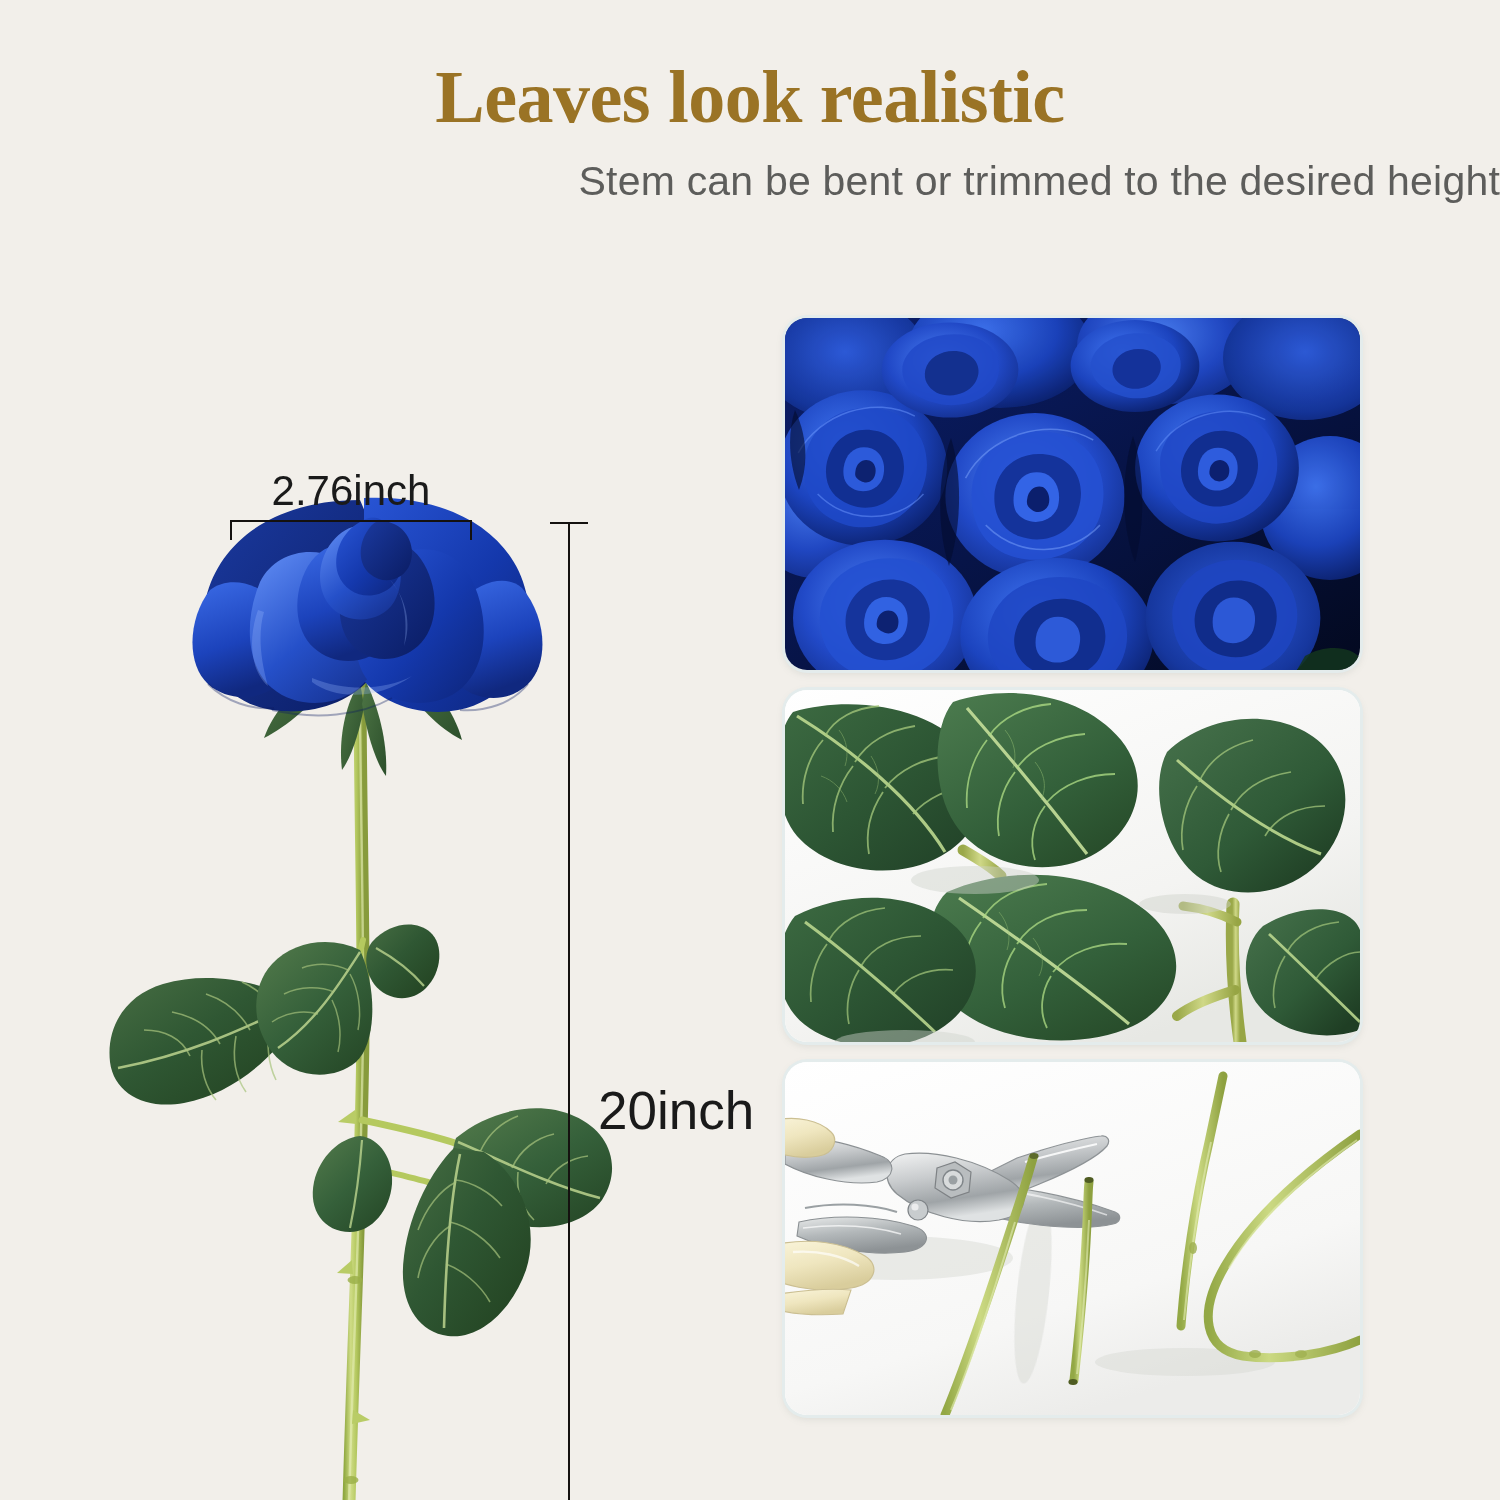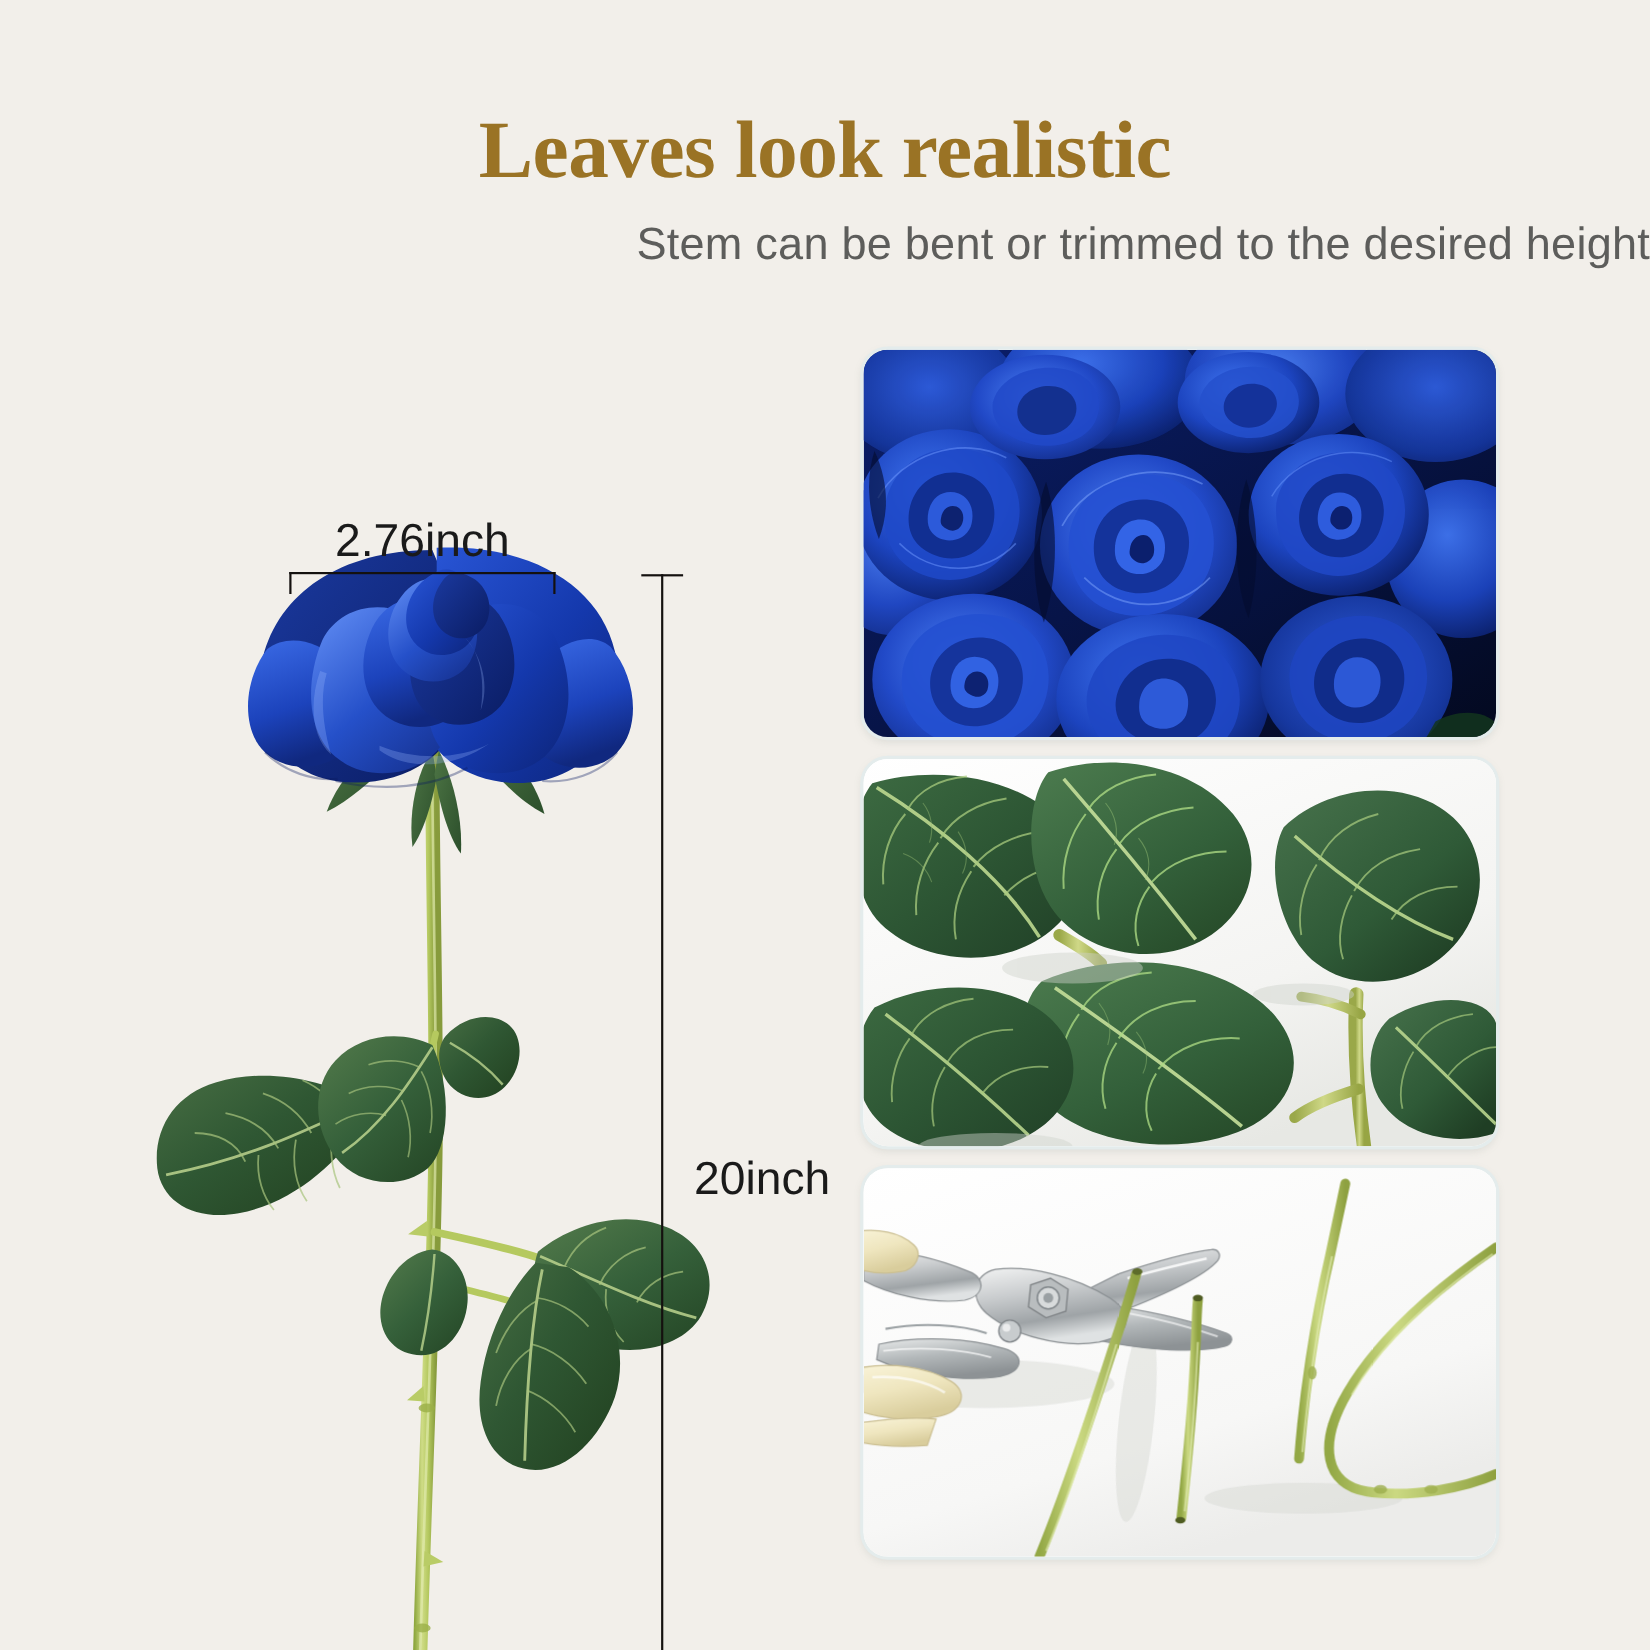--- a/index.html
+++ b/index.html
@@ -5,21 +5,21 @@
   * { margin:0; padding:0; box-sizing:border-box; }
   html,body { width:1500px; height:1500px; }
   body {
     background:#f2efea;
     font-family:"Liberation Sans", sans-serif;
     overflow:hidden;
     position:relative;
   }
 
   
-  #header { position:absolute; left:0; top:0; width:1500px; height:220px; text-align:center;margin-top:40px; }
+  #header { position:absolute; left:0; top:0; width:1500px; height:220px; text-align:center; }
   #title {
     font-family:"Liberation Serif", serif;
     font-weight:bold;
     font-size:74px;
     letter-spacing:-0.5px;
     color:#9a7325;
     line-height:1;
     padding-top:60px;
   }
   #subtitle {
@@ -27,39 +27,39 @@
     font-weight:400;
     font-size:41px;
     color:#5d5d5b;
     line-height:1;
     padding-top:27px;
     letter-spacing:0.2px;
     text-align:right;
   }
 
   
-  #flower-area { position:absolute; left:0; top:230px; width:760px; height:1270px;margin-left:33px; }
+  #flower-area { position:absolute; left:0; top:230px; width:760px; height:1270px; }
 
   
   #dim-width-label {
     position:absolute; left:230px; top:240px; width:242px;
     text-align:center; font-size:42px; color:#1a1a1a; line-height:1;
   }
   #dim-width-line { position:absolute; left:230px; top:290px; width:242px; height:2px; background:#14110f; }
   .wcap { position:absolute; width:2px; height:20px; background:#14110f; top:290px; }
   #wcap-l { left:230px; }
   #wcap-r { left:470px; }
 
   
   #dim-height-line { position:absolute; left:568px; top:292px; width:2px; height:1145px; background:#14110f; }
   .hcap { position:absolute; height:2px; width:38px; background:#14110f; left:550px; }
   #hcap-t { top:292px; }
   #dim-height-label {
-    position:absolute; left:598px; top:820px;
-    font-size:42px; color:#1a1a1a; line-height:1;
+    position:absolute; left:598px; top:854px;
+    font-size:53px; color:#1a1a1a; line-height:1;
   }
 
   
   #rose-svg { position:absolute; left:60px; top:240px; }
 
   
   .panel {
     position:absolute;
     left:785px;
     width:575px;

